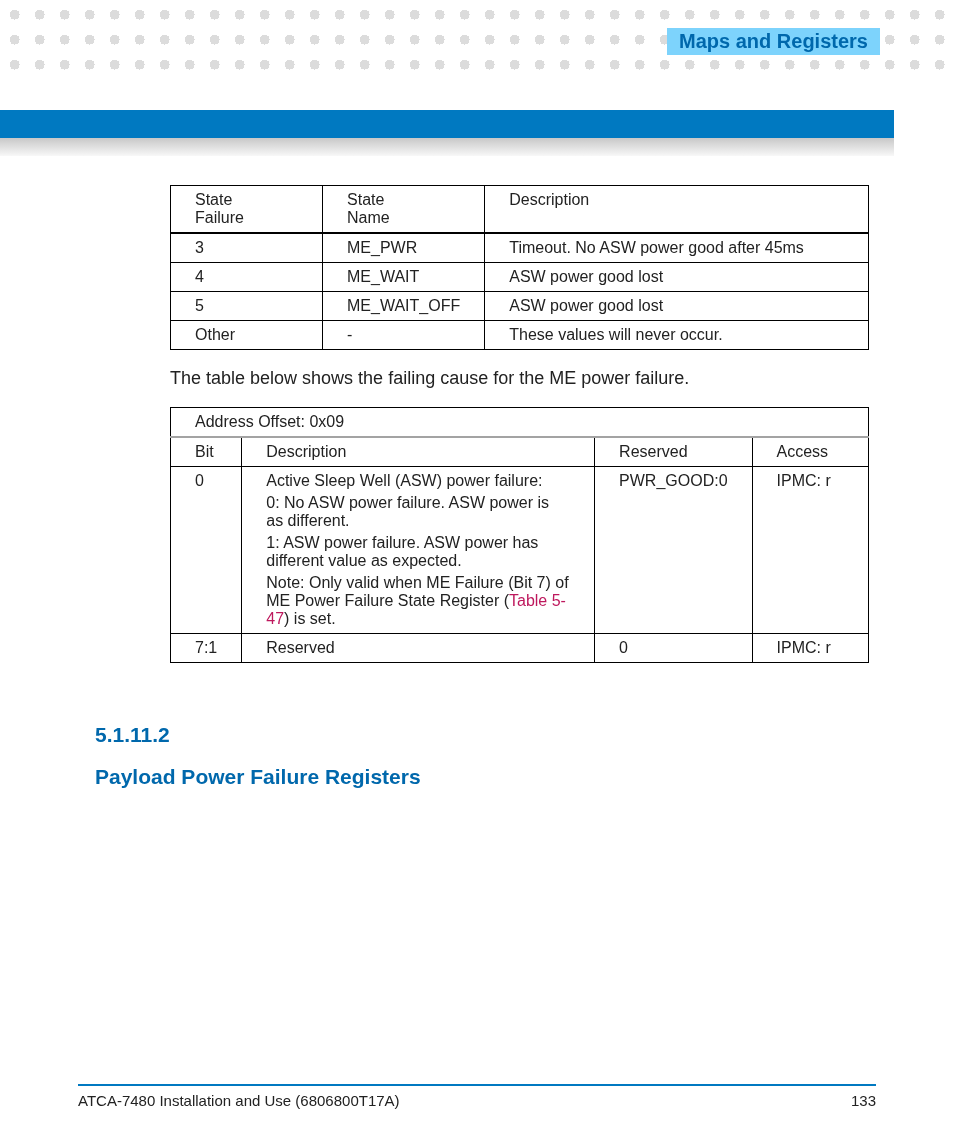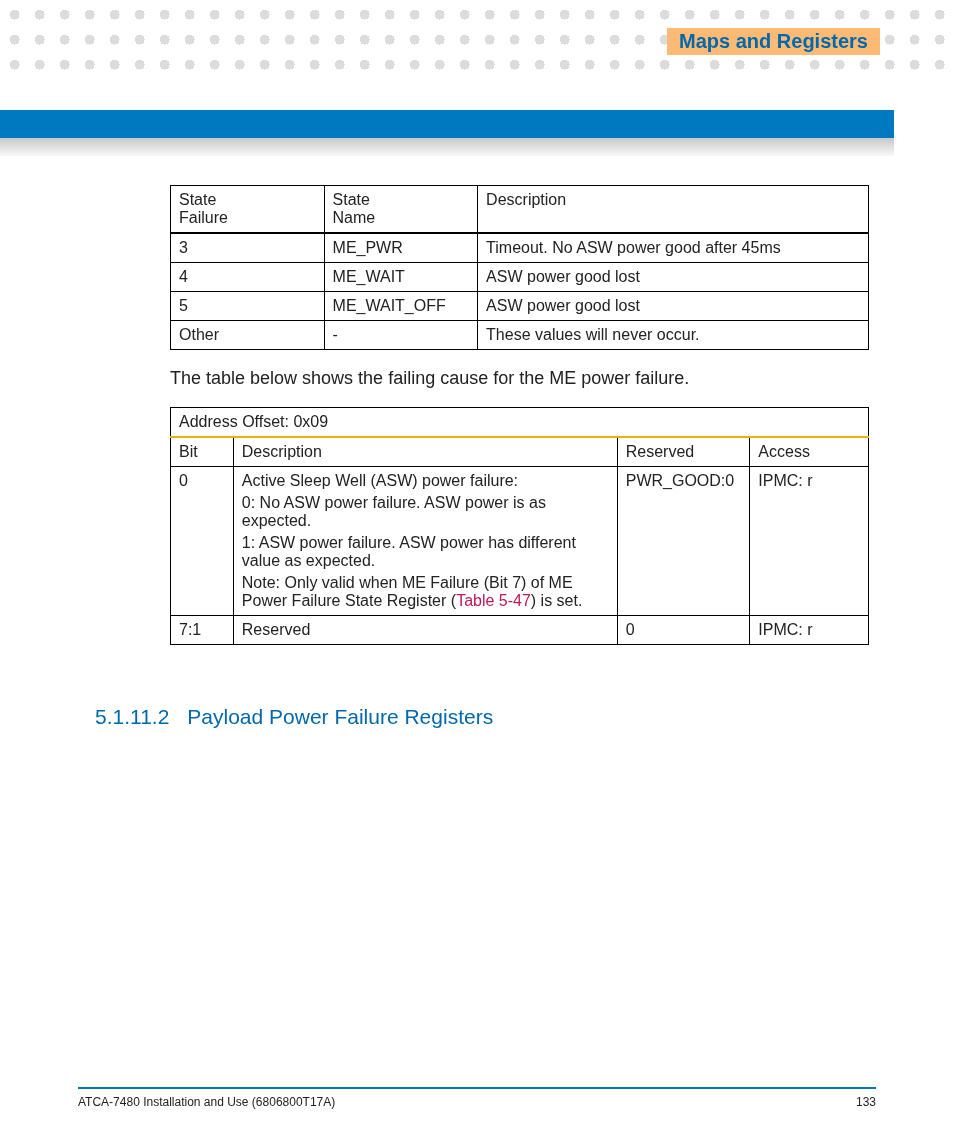--- a/index.html
+++ b/index.html
@@ -24,21 +24,21 @@
     background-position: 2px 2px;
     z-index: 0;
   }
   .header-title {
     position: absolute;
     top: 28px;
     right: 74px;
     font-size: 20px;
     font-weight: 700;
     color: #0068ac;
-    background: #fdba74;
+    background: #7dd3fc;
     padding: 2px 12px;
     z-index: 2;
   }
   .blue-bar {
     position: absolute;
     top: 110px;
     left: 0;
     right: 60px;
     height: 28px;
     background: #0079c1;
@@ -67,58 +67,59 @@
     margin-top: 12px;
   }
   table {
     border-collapse: collapse;
     width: 100%;
     font-size: 16px;
     margin-bottom: 18px;
   }
   th, td {
     border: 1px solid #000;
-    padding: 5px 8px;
+    padding: 5px 24px;
     text-align: left;
     vertical-align: top;
     font-weight: 400;
   }
   .hdr-row td {
     border-bottom: 2px solid #000;
   }
   .body-text {
     font-size: 18px;
     margin: 18px 0;
   }
   .addr-row td {
-    border-bottom: 2px solid #eab308;
+    border-bottom: 2px solid #a3a3a3;
   }
   .desc-cell .d-line { margin-bottom: 4px; }
   .desc-cell .d-line:last-child { margin-bottom: 0; }
   .link-text { color: #be185d; }
   .section-head {
     display: flex;
     gap: 18px;
     color: #0068ac;
-    font-weight: 400;
+    font-weight: 700;
     font-size: 21px;
     margin-top: 60px;
     margin-left: -75px;
     margin-bottom: 14px;
+    flex-direction: column;
   }
   .footer {
     position: absolute;
     bottom: 36px;
     left: 78px;
     right: 78px;
     border-top: 2px solid #0079c1;
     padding-top: 6px;
     display: flex;
     justify-content: space-between;
-    font-size: 12px;
+    font-size: 15px;
     align-items: center;
   }
   .t1 col.c1 { width: 22%; }
   .t1 col.c2 { width: 22%; }
   .t1 col.c3 { width: 56%; }
   .t2 col.c1 { width: 9%; }
   .t2 col.c2 { width: 55%; }
   .t2 col.c3 { width: 19%; }
   .t2 col.c4 { width: 17%; }
 </style>
@@ -189,21 +190,21 @@
     <tr>
       <td>Bit</td>
       <td>Description</td>
       <td>Reserved</td>
       <td>Access</td>
     </tr>
     <tr>
       <td>0</td>
       <td class="desc-cell">
         <div class="d-line">Active Sleep Well (ASW) power failure:</div>
-        <div class="d-line">0: No ASW power failure. ASW power is as expected.</div>
+        <div class="d-line">0: No ASW power failure. ASW power is as different.</div>
         <div class="d-line">1: ASW power failure. ASW power has different value as expected.</div>
         <div class="d-line">
           <span>Note: Only valid when ME Failure (Bit 7) of ME Power Failure State Register (</span><span class="link-text">Table 5-47</span><span>) is set.</span>
         </div>
       </td>
       <td>PWR_GOOD:0</td>
       <td>IPMC: r</td>
     </tr>
     <tr>
       <td>7:1</td>

